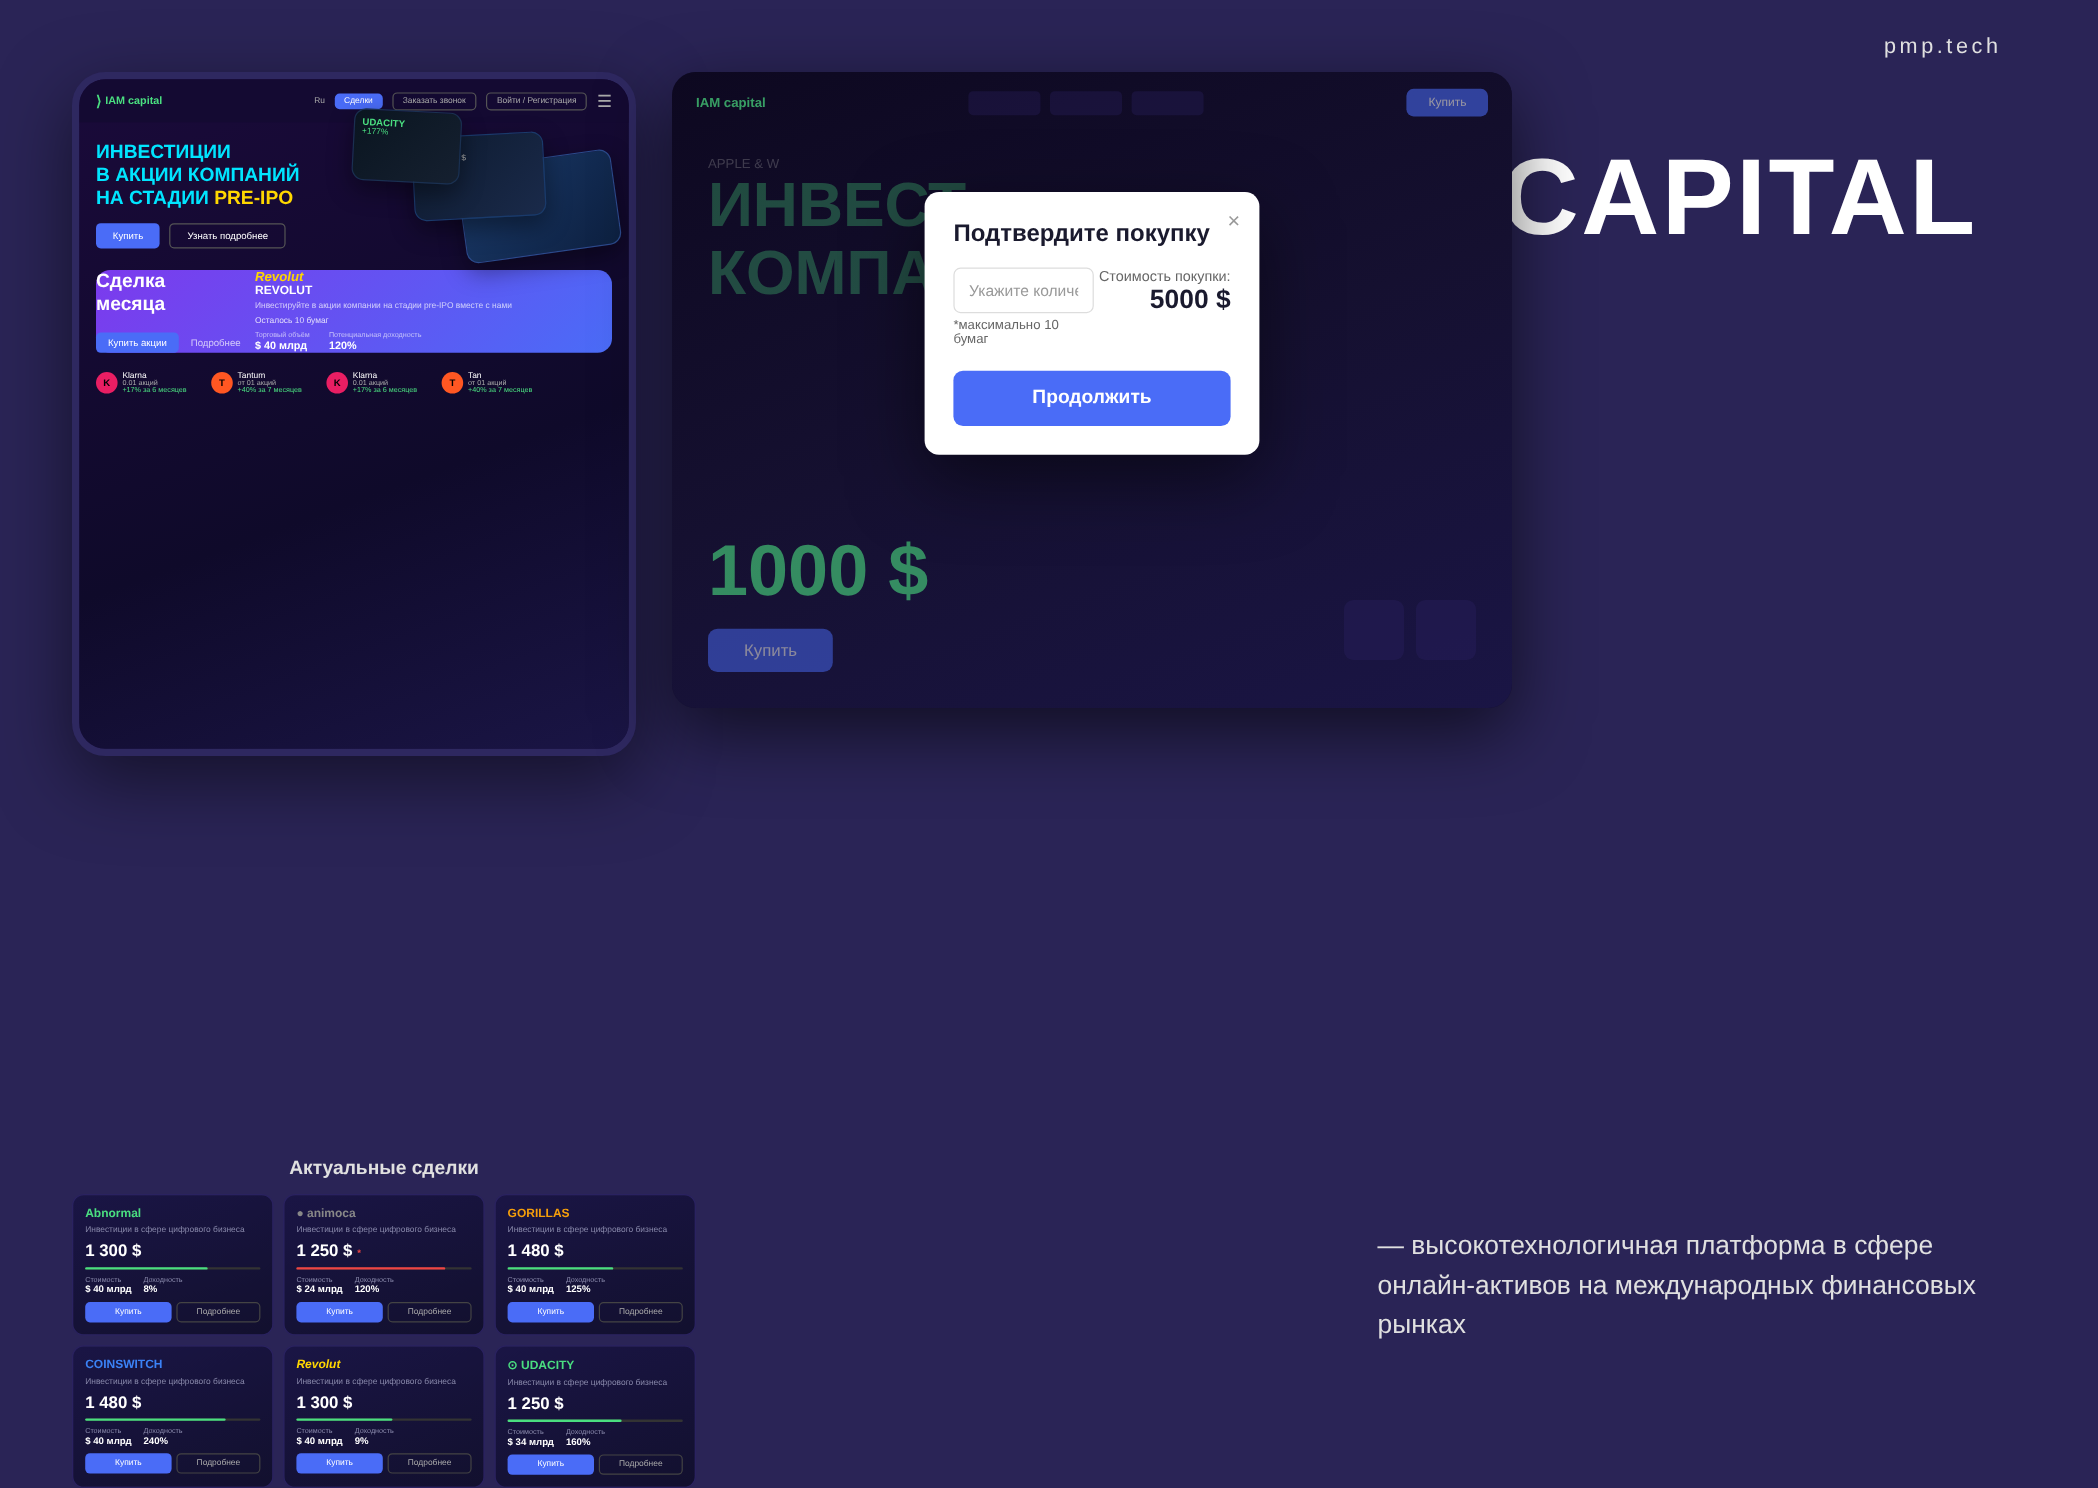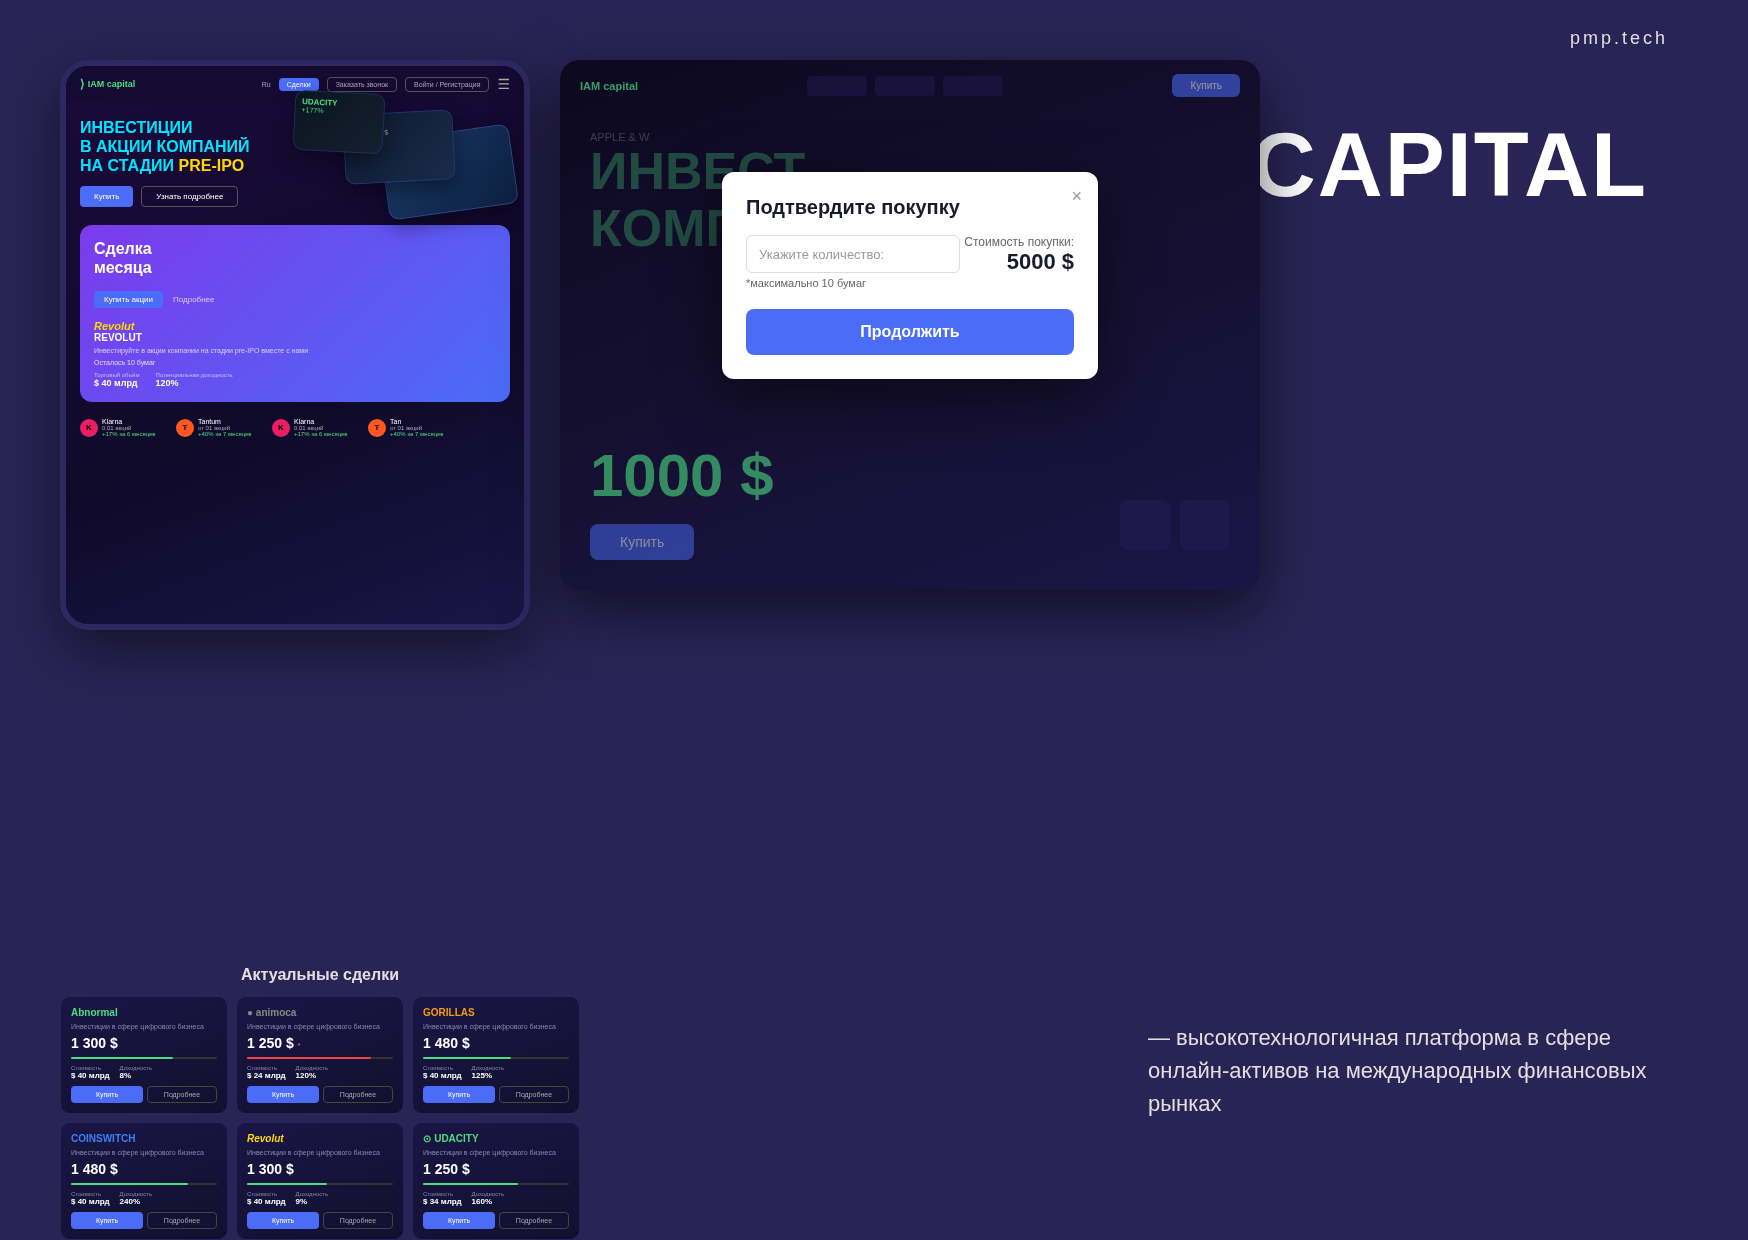--- a/index.html
+++ b/index.html
@@ -243,24 +243,22 @@
     .card-percent {
       color: #4ade80;
       font-size: 7px;
     }
 
     
     .deal-section {
       margin: 8px 14px;
       background: linear-gradient(135deg, #7c3aed, #4a6cf7);
       border-radius: 12px;
-      padding: 14px;
       display: flex;
       gap: 12px;
-      flex-direction: column;
     }
 
     .deal-left {
       flex: 0 0 auto;
     }
 
     .deal-title {
       color: white;
       font-size: 16px;
       font-weight: 900;
@@ -441,27 +439,26 @@
       line-height: 1.1;
       text-transform: uppercase;
     }
 
     
     .modal-dialog {
       position: absolute;
       top: 100px;
       left: 50%;
       transform: translateX(-50%);
-      width: 376px;
+      width: 279px;
       background: white;
       border-radius: 12px;
       padding: 24px;
       box-shadow: 0 20px 60px rgba(0,0,0,0.5);
       z-index: 10;
-      margin-top: 12px;
     }
 
     .modal-title {
       font-size: 20px;
       font-weight: 700;
       color: #1a1a2e;
       margin-bottom: 16px;
     }
 
     .modal-close {

